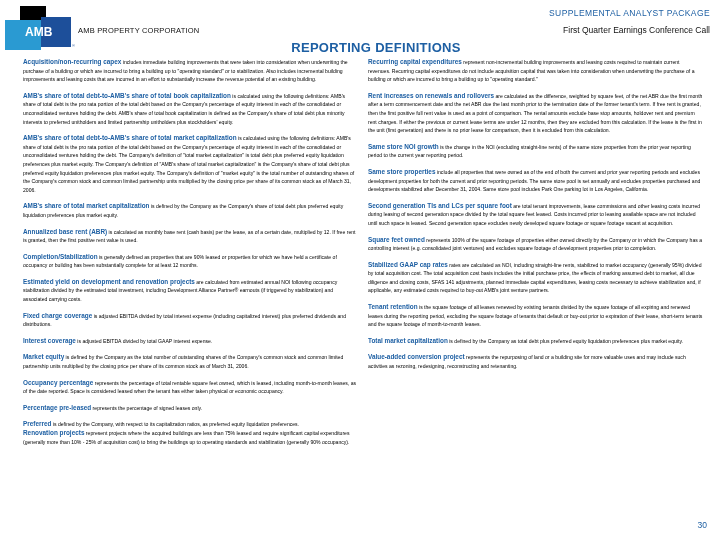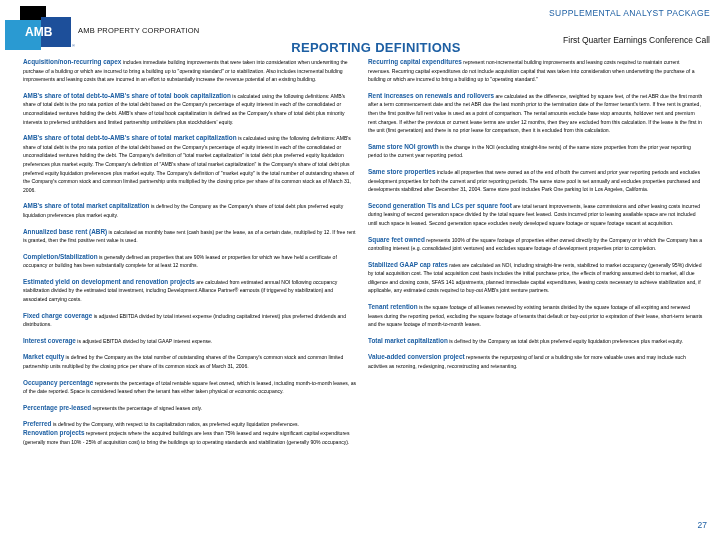--- a/index.html
+++ b/index.html
@@ -9,21 +9,21 @@
     }
     .logo { position: absolute; left: 5px; top: 6px; width: 68px; height: 44px; }
     .logo .blk { position: absolute; left: 15px; top: 0; width: 26px; height: 20px; background: #000; }
     .logo .lt { position: absolute; left: 0; top: 14px; width: 36px; height: 30px; background: #2a9ad2; }
     .logo .dk { position: absolute; left: 36px; top: 11px; width: 30px; height: 30px; background: #1d4f9a; }
     .logo .txt { position: absolute; left: 20px; top: 19px; font-size: 12px; font-weight: bold; color: #fff; letter-spacing: 0px; }
     .logo .reg { position: absolute; left: 67px; top: 37px; font-size: 4px; color: #1d4f9a; }
     .corp { position: absolute; left: 78px; top: 26px; font-size: 7.5px; font-weight: normal; color: #111; letter-spacing: 0.2px; }
     .hdr-r { position: absolute; right: 10px; top: 8px; text-align: right; }
     .hdr-r .l1 { font-size: 8.5px; color: #1d5fa3; letter-spacing: 0.4px; text-align: center; }
-    .hdr-r .l2 { font-size: 8.5px; color: #111; margin-top: 17px; }
+    .hdr-r .l2 { font-size: 8.5px; color: #111; margin-top: 7px; }
     .title { position: absolute; left: 0; width: 720px; top: 40px; text-align: center; font-size: 13px; font-weight: bold; color: #1d5fa3; letter-spacing: 0.3px; margin-left: 16px; }
     .col { position: absolute; top: 58px; width: 335px; font-size: 5.1px; line-height: 8.6px; }
     .col.left { left: 23px; }
     .col.right { left: 368px; }
     .def { margin-bottom: 8px; }
     .term { color: #1d5fa3; font-weight: bold; font-size: 6.4px; }
     .pg { position: absolute; right: 13px; top: 520px; font-size: 8.5px; color: #1d5fa3; }
   </style>
 </head>
 <body>
@@ -67,13 +67,13 @@
   <div class="def"><span class="term">Same store NOI growth</span><span> is the change in the NOI (excluding straight-line rents) of the same store properties from the prior year reporting period to the current year reporting period.</span></div>
   <div class="def"><span class="term">Same store properties</span><span> include all properties that were owned as of the end of both the current and prior year reporting periods and excludes development properties for both the current and prior reporting periods. The same store pool is set annually and excludes properties purchased and developments stabilized after December 31, 2004. Same store pool includes Park One parking lot in Los Angeles, California.</span></div>
   <div class="def"><span class="term">Second generation TIs and LCs per square foot</span><span> are total tenant improvements, lease commissions and other leasing costs incurred during leasing of second generation space divided by the total square feet leased. Costs incurred prior to leasing available space are not included until such space is leased. Second generation space excludes newly developed square footage or square footage vacant at acquisition.</span></div>
   <div class="def"><span class="term">Square feet owned</span><span> represents 100% of the square footage of properties either owned directly by the Company or in which the Company has a controlling interest (e.g. consolidated joint ventures) and excludes square footage of development properties prior to completion.</span></div>
   <div class="def"><span class="term">Stabilized GAAP cap rates</span><span> rates are calculated as NOI, including straight-line rents, stabilized to market occupancy (generally 95%) divided by total acquisition cost. The total acquisition cost basis includes the initial purchase price, the effects of marking assumed debt to market, all due diligence and closing costs, SFAS 141 adjustments, planned immediate capital expenditures, leasing costs necessary to achieve stabilization and, if applicable, any estimated costs required to buy-out AMB's joint venture partners.</span></div>
   <div class="def"><span class="term">Tenant retention</span><span> is the square footage of all leases renewed by existing tenants divided by the square footage of all expiring and renewed leases during the reporting period, excluding the square footage of tenants that default or buy-out prior to expiration of their lease, short-term tenants and the square footage of month-to-month leases.</span></div>
   <div class="def"><span class="term">Total market capitalization</span><span> is defined by the Company as total debt plus preferred equity liquidation preferences plus market equity.</span></div>
   <div class="def"><span class="term">Value-added conversion project</span><span> represents the repurposing of land or a building site for more valuable uses and may include such activities as rezoning, redesigning, reconstructing and retenanting.</span></div>
 </div>
 
-<div class="pg">27</div>
+<div class="pg">30</div>
 
 </body></html>

